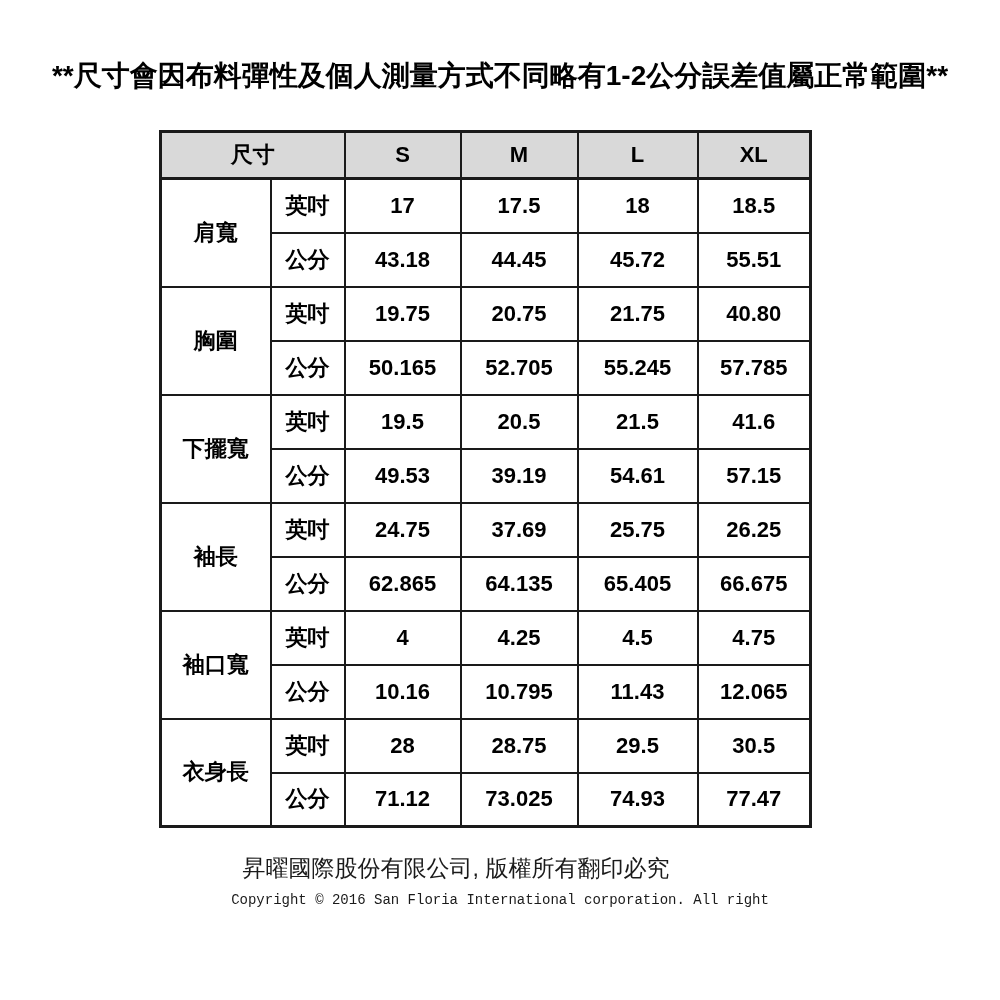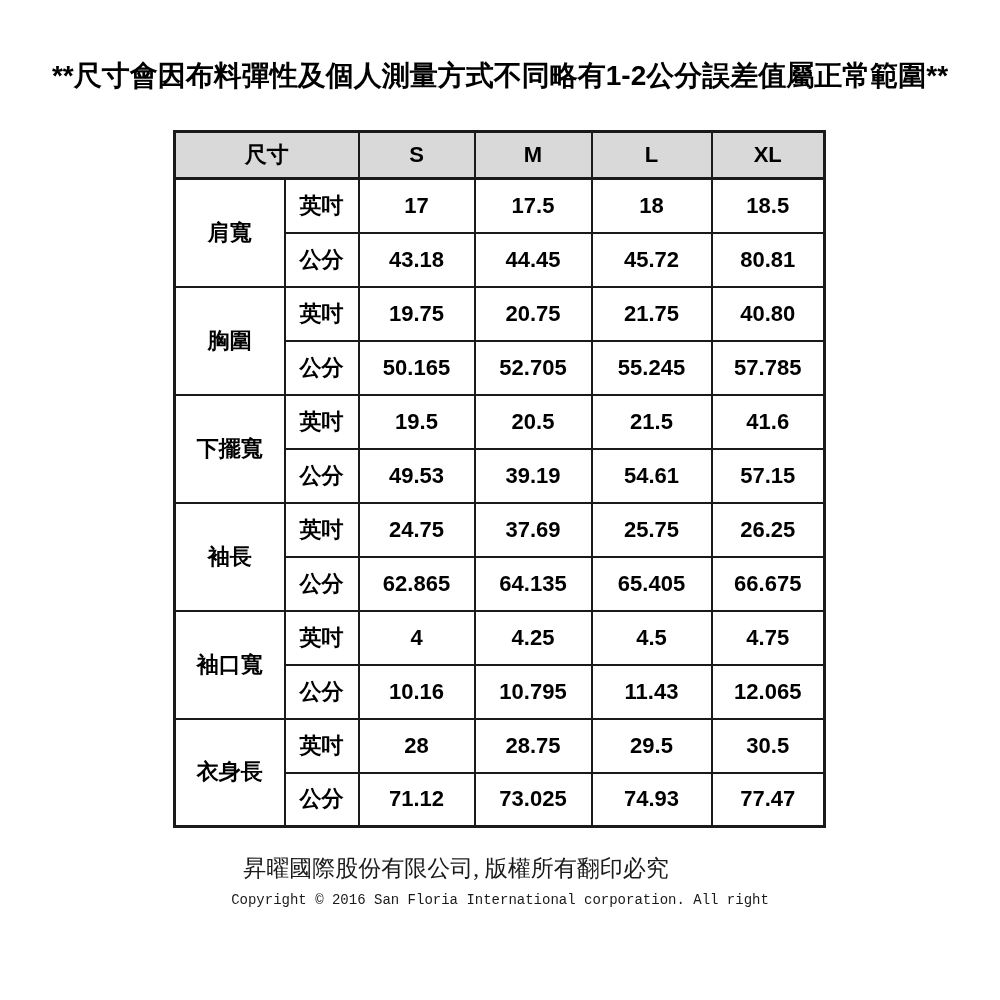--- a/index.html
+++ b/index.html
@@ -17,21 +17,21 @@
     top: 57px;
     left: 0;
     width: 1000px;
     text-align: center;
     font-size: 28px;
     font-weight: 700;
     white-space: nowrap;
   }
   table.size-chart {
     position: absolute;
-    left: 173px;
+    left: 159px;
     top: 130px;
     width: 650px;
     height: 692px;
     border-collapse: collapse;
     table-layout: fixed;
     border: 3px solid #1a1a1a;
   }
   table.size-chart th,
   table.size-chart td {
     border: 2px solid #1a1a1a;
@@ -49,21 +49,21 @@
   }
   table.size-chart tbody tr { height: 54px; }
   td.measure-label { font-size: 22px; }
   td.unit-label { font-size: 21px; margin-top: 16px; }
   .footer-company {
     position: absolute;
     top: 853px;
     left: 0;
     width: 912px;
     text-align: center;
-    font-family: Liberation Serif, serif;
+    font-family: Liberation Sans, sans-serif;
     font-size: 23px;
     color: #1a1a1a;
     white-space: nowrap;
   }
   .footer-copyright {
     position: absolute;
     top: 892px;
     left: 0;
     width: 1000px;
     text-align: center;
@@ -104,21 +104,21 @@
       <td>17</td>
       <td>17.5</td>
       <td>18</td>
       <td>18.5</td>
     </tr>
     <tr>
       <td class="unit-label">公分</td>
       <td>43.18</td>
       <td>44.45</td>
       <td>45.72</td>
-      <td>80.81</td>
+      <td>55.51</td>
     </tr>
 
     <tr>
       <td rowspan="2" class="measure-label">胸圍</td>
       <td class="unit-label">英吋</td>
       <td>19.75</td>
       <td>20.75</td>
       <td>21.75</td>
       <td>40.80</td>
     </tr>

